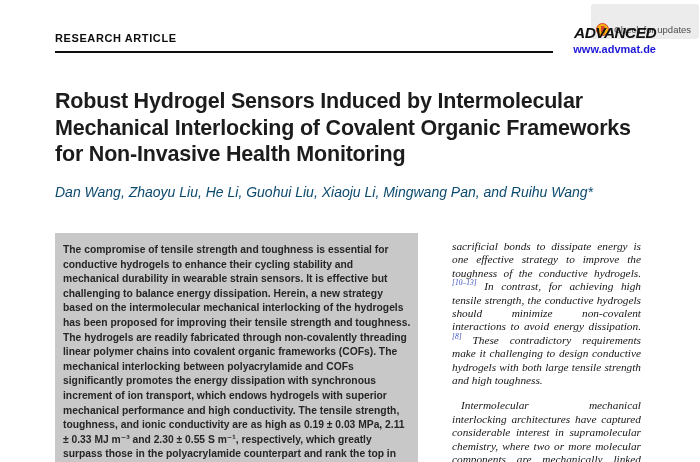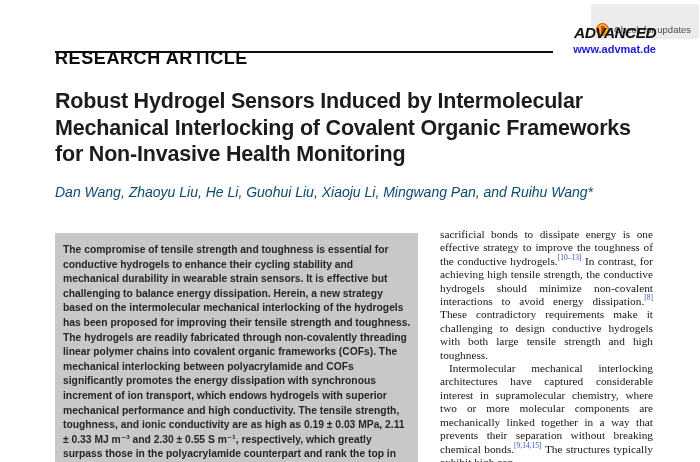--- a/index.html
+++ b/index.html
@@ -19,21 +19,21 @@
     background:#f5b40f; box-sizing:border-box; border:1px solid #d9402f; flex:0 0 auto;
   }
   .cm-bookmark {
     position:absolute; left:3.5px; top:2px; width:4px; height:8px; background:#d9402f;
     clip-path:polygon(0 0,100% 0,100% 100%,50% 62%,0 100%);
   }
   .cm-label { font-size:9.5px; color:#4d4d4d; white-space:nowrap; }
 
   
   .kicker {
-    position:absolute; left:55px; top:48px; font-size:18px; font-weight:bold;
+    position:absolute; left:55px; top:32px; font-size:11px; font-weight:bold;
     letter-spacing:0.6px; color:#0d0d0d;
   }
   .rule { position:absolute; left:55px; top:51px; width:498px; height:2px; background:#0d0d0d; }
   .logo { position:absolute; left:556px; top:26px; width:100px; text-align:right; }
   .logo-l1, .logo-l2 {
     font-style:italic; font-weight:bold; font-size:15.5px; line-height:13.5px;
     color:#131313; letter-spacing:-0.6px;
   }
   .logo-url { margin-top:3px; font-size:11px; font-weight:bold; color:#1d18d8; cursor:pointer; }
 
@@ -52,22 +52,22 @@
     position:absolute; left:55px; top:233px; width:363px; height:229px;
     background:#c8c8c8; box-sizing:border-box; padding:10px 6px 0 8px; overflow:hidden;
   }
   .abstract p {
     margin:0; font-size:10.3px; line-height:14.6px; font-weight:bold; color:#262626;
   }
 
   
   .bodycol { position:absolute; left:440px; top:228px; width:213px; }
   .bodycol p {
-    margin:0; font-family:"Liberation Serif","DejaVu Serif",serif;
-    font-size:11.3px; line-height:13.4px; text-align:justify; color:#161616;
+    margin:12px; font-family:"Liberation Serif","DejaVu Serif",serif;
+    font-size:11.3px; line-height:13.4px; text-align:justify; color:#161616;font-style:italic;
   }
   .bodycol p.indent { text-indent:9px; }
   .cite { color:#3a50bd; font-size:7.5px; line-height:0; cursor:pointer; }
 </style>
 </head>
 <body>
 
 <div class="page">
 
   <div class="crossmark">

